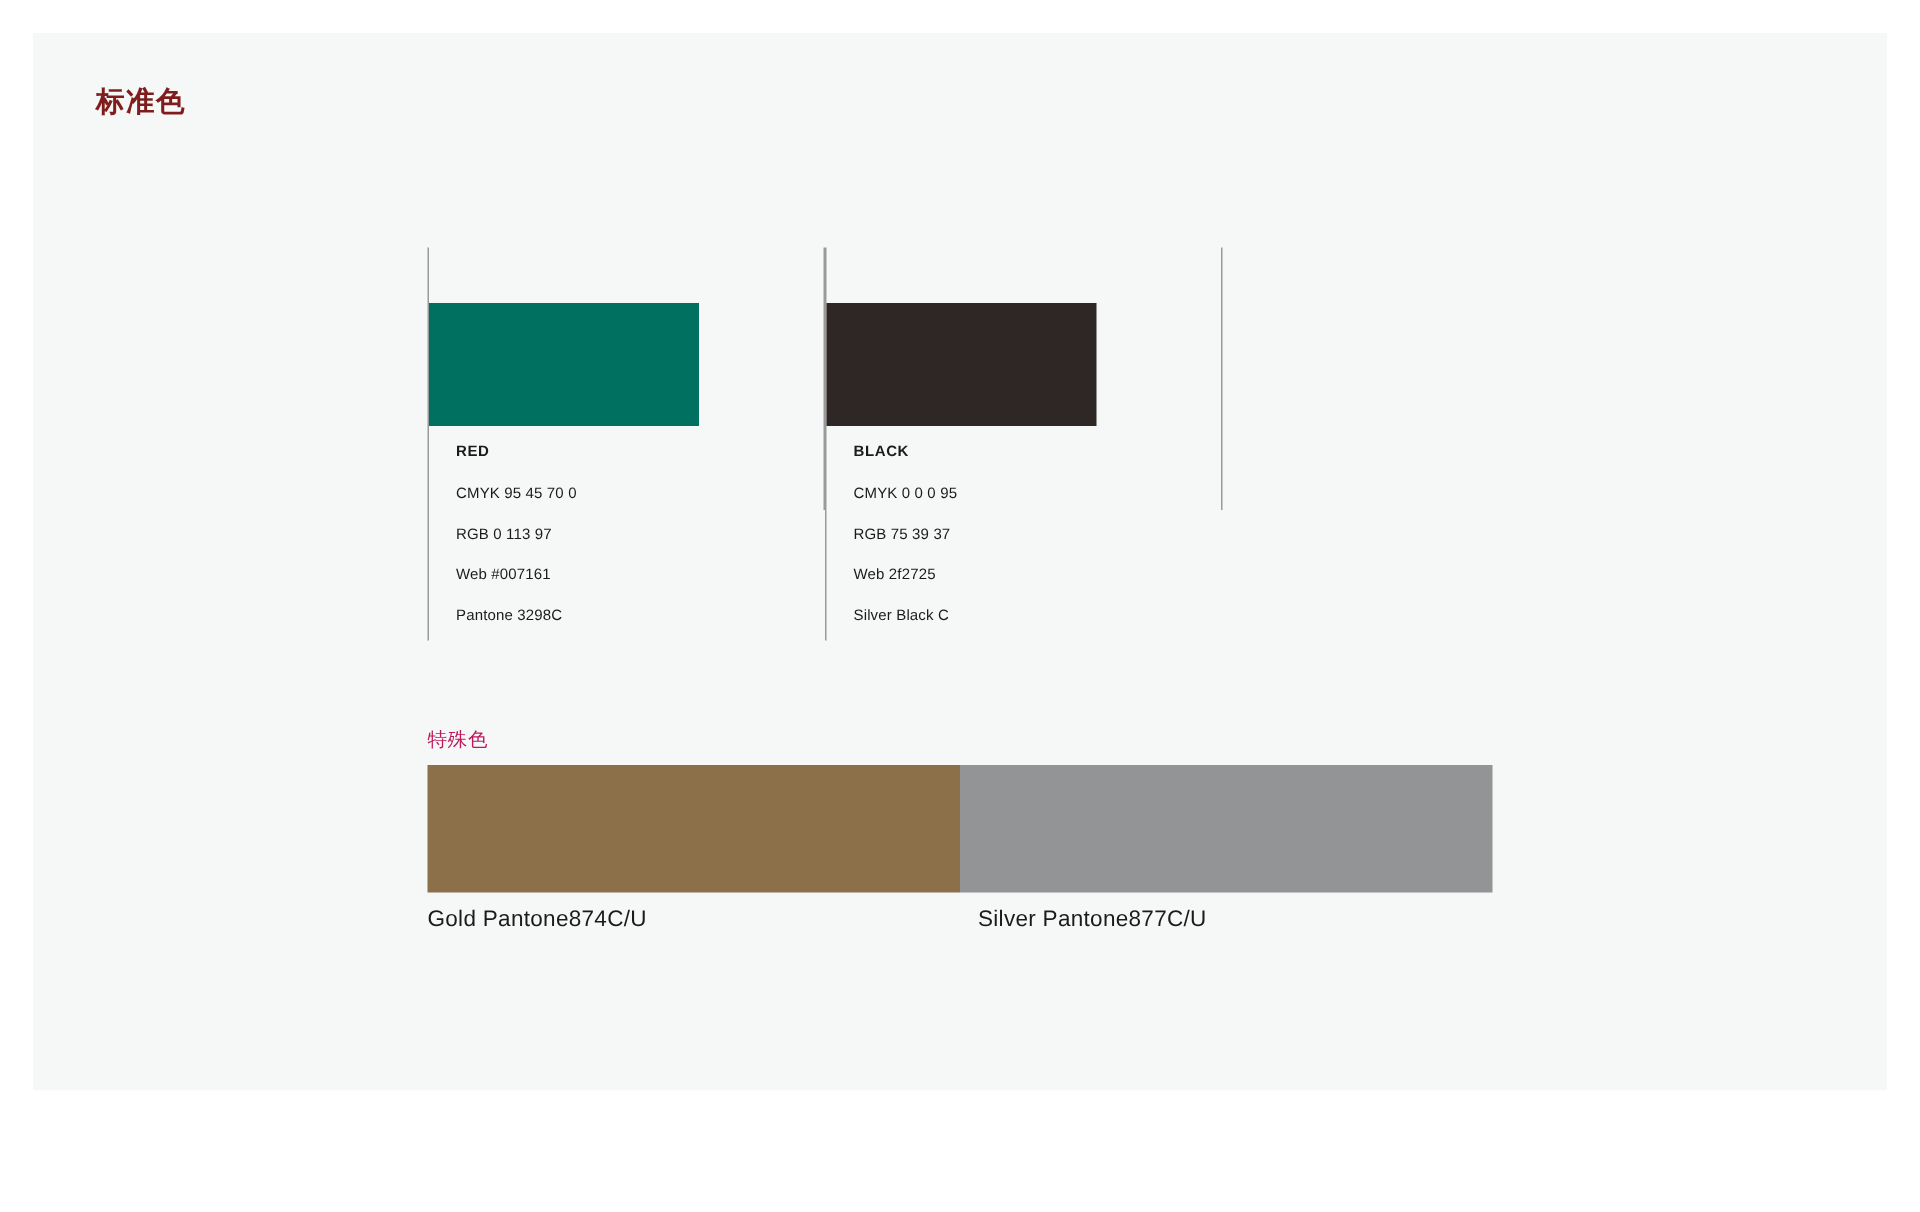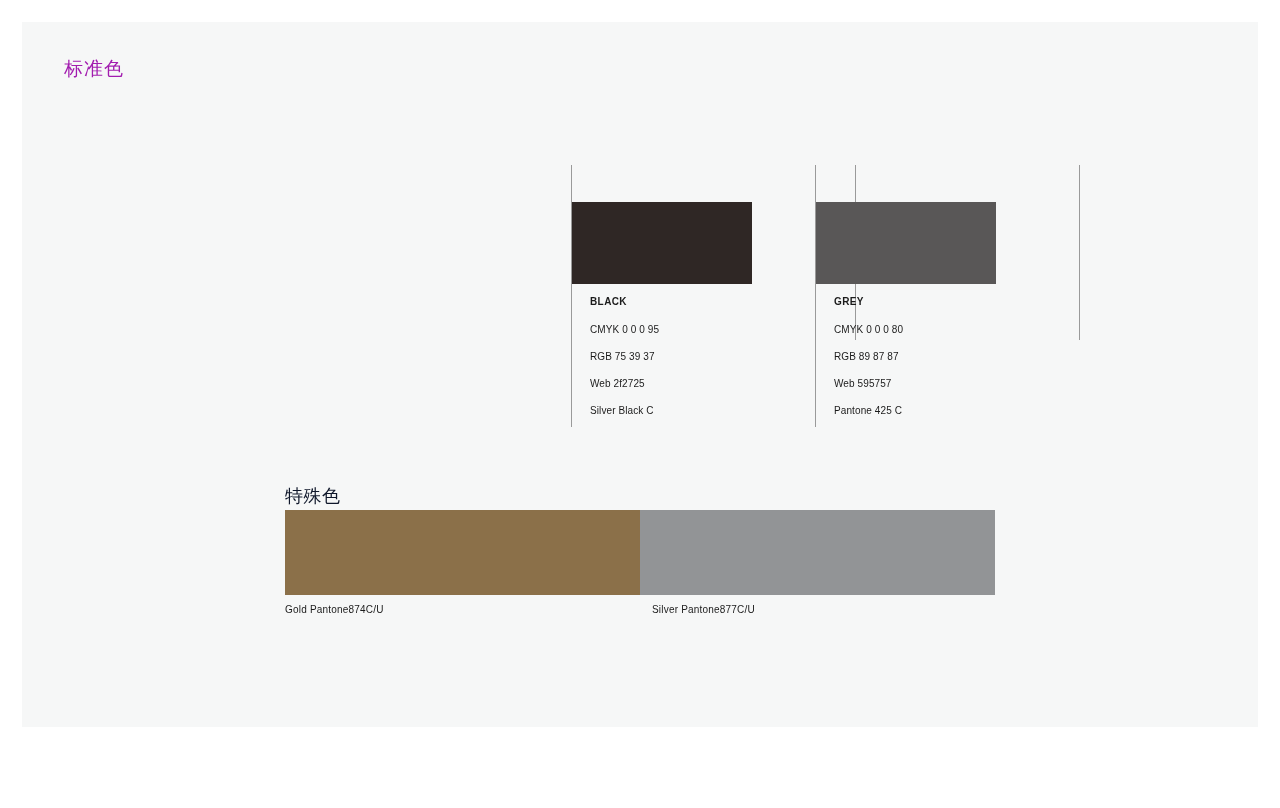--- a/index.html
+++ b/index.html
@@ -29,34 +29,35 @@
     background: #f6f7f7;
   }
 
   
   .page-title {
     position: absolute;
     left: 64px;
     top: 54px;
     font-size: 19px;
     line-height: 28px;
-    color: #a21caf;
+    color: #7f1d1d;
     letter-spacing: 1px;
     font-family: "DejaVu Sans", "Liberation Sans", sans-serif;
+    font-weight: bold;
   }
 
   
   .swatch-group {
     position: absolute;
     top: 165px;
     width: 265px;
     height: 262px;
   }
   .swatch-group.g0 { left: 285px; }
-  .swatch-group.g1 { left: 571px; padding-left: 20px; }
+  .swatch-group.g1 { left: 550px; }
   .swatch-group.g2 { left: 815px; }
 
   .rule-left,
   .rule-right {
     position: absolute;
     top: 0;
     width: 1px;
     background: #9a9a9a;
   }
   .rule-left  { left: 0px;   height: 262px; }
@@ -91,22 +92,22 @@
     margin-bottom: 15px;
     letter-spacing: 0.1px;
   }
   .meta-line:last-child { margin-bottom: 0; }
 
   
   .special-title {
     position: absolute;
     left: 285px;
     top: 484px;
-    font-size: 18px;
-    color: #0f172a;
+    font-size: 13px;
+    color: #be185d;
     letter-spacing: 0.5px;
     font-family: Liberation Mono, monospace;
   }
 
   .special-bar {
     position: absolute;
     left: 285px;
     top: 510px;
     width: 710px;
     height: 85px;
@@ -119,21 +120,21 @@
   .special-labels {
     position: absolute;
     left: 285px;
     top: 604px;
     width: 710px;
     height: 18px;
   }
   .special-label {
     position: absolute;
     top: 0;
-    font-size: 10px;
+    font-size: 15px;
     color: #1b1b1b;
     letter-spacing: 0.2px;
   }
   .special-label.gold   { left: 0px; }
   .special-label.silver { left: 367px; }
 
   
   .footer {
     position: absolute;
     left: 0;
@@ -145,46 +146,46 @@
 </style>
 </head>
 <body>
 
 <div id="page">
 
   <div class="canvas" style="background: rgb(246, 247, 247);"></div>
 
   <div class="page-title">标准色</div>
 
+  <div class="swatch-group g0">
+    <div class="rule-left"></div>
+    <div class="rule-right"></div>
+    <div class="chip" id="chip0" style="background: rgb(0, 113, 97);"></div>
+    <div class="meta">
+      <div class="meta-name">RED</div>
+      <div class="meta-line">CMYK 95 45 70 0</div>
+      <div class="meta-line">RGB 0 113 97</div>
+      <div class="meta-line">Web #007161</div>
+      <div class="meta-line">Pantone 3298C</div>
+    </div>
+  </div>
 
   <div class="swatch-group g1">
     <div class="rule-left"></div>
     <div class="rule-right"></div>
     <div class="chip" id="chip1" style="background: rgb(47, 39, 37);"></div>
     <div class="meta">
       <div class="meta-name">BLACK</div>
       <div class="meta-line">CMYK 0 0 0 95</div>
       <div class="meta-line">RGB 75 39 37</div>
       <div class="meta-line">Web 2f2725</div>
       <div class="meta-line">Silver Black C</div>
     </div>
   </div>
 
-  <div class="swatch-group g2">
-    <div class="rule-left"></div>
-    <div class="rule-right"></div>
-    <div class="chip" id="chip2" style="background: rgb(89, 87, 87);"></div>
-    <div class="meta">
-      <div class="meta-name">GREY</div>
-      <div class="meta-line">CMYK 0 0 0 80</div>
-      <div class="meta-line">RGB 89 87 87</div>
-      <div class="meta-line">Web 595757</div>
-      <div class="meta-line">Pantone 425 C</div>
-    </div>
-  </div>
 
   <div class="special-title">特殊色</div>
 
   <div class="special-bar">
     <div class="special-half gold" id="sp0" style="background: rgb(139, 112, 73);"></div>
     <div class="special-half silver" id="sp1" style="background: rgb(146, 148, 150);"></div>
   </div>
 
   <div class="special-labels">
     <div class="special-label gold">Gold Pantone874C/U</div>

